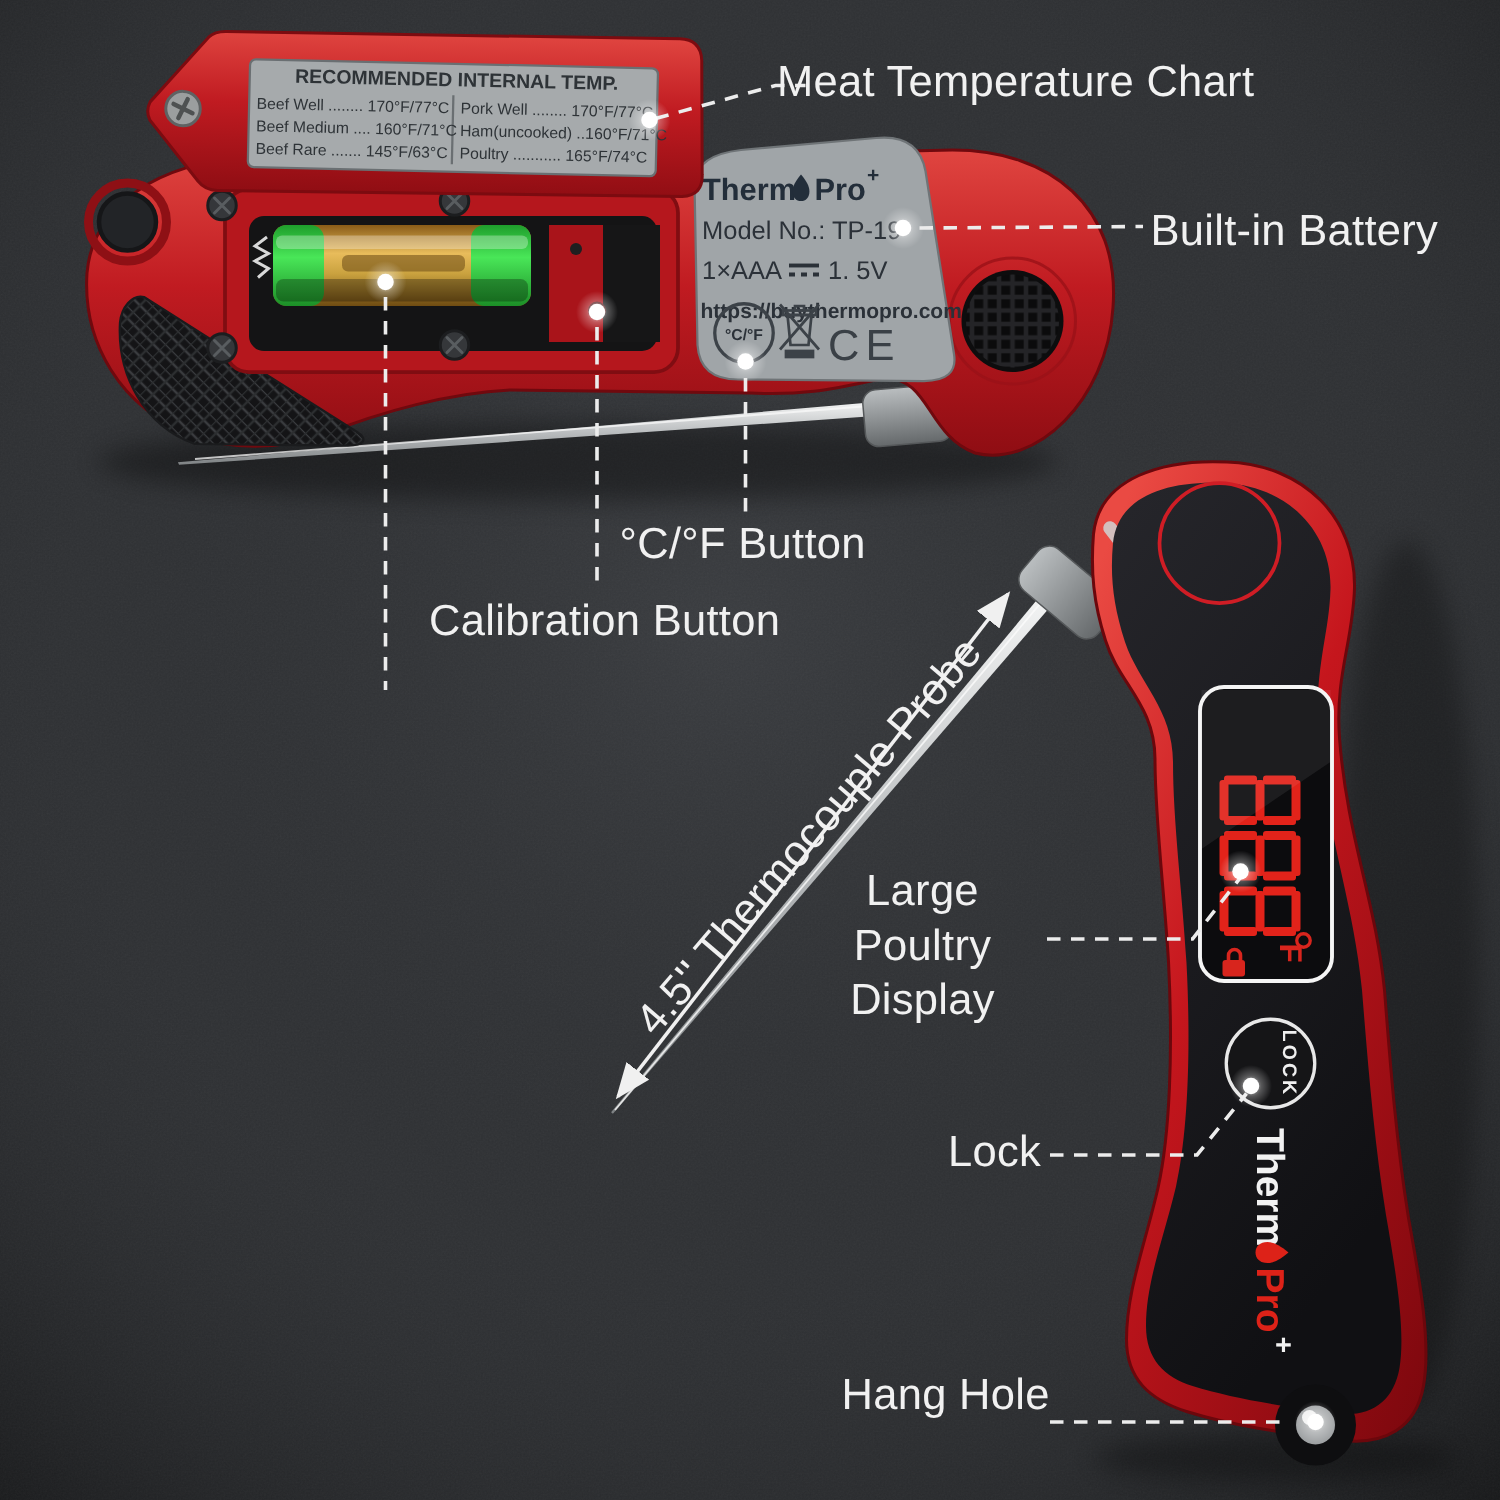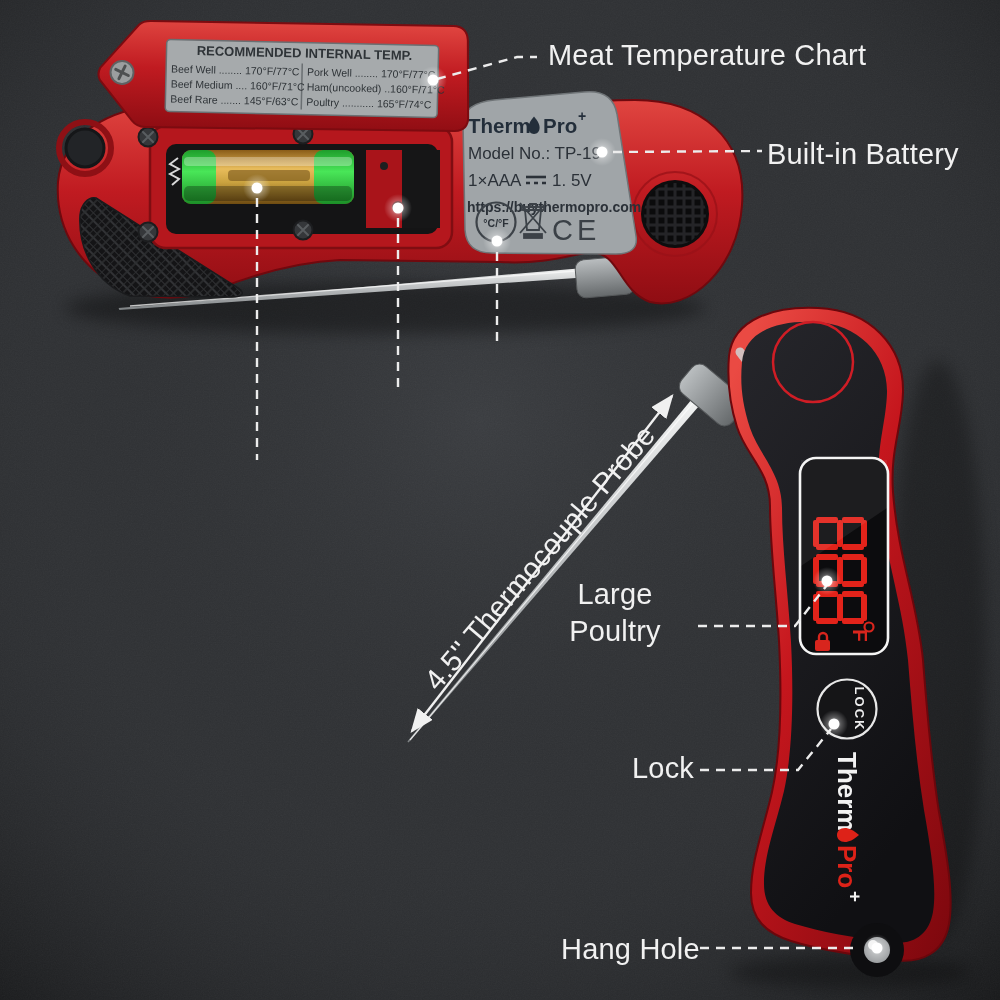--- a/index.html
+++ b/index.html
@@ -347,26 +347,29 @@
             <circle r="5.5" fill="#fff"></circle>
           </g>
       <g transform="translate(877,948)">
             <circle r="14" fill="url(#glow)"></circle>
             <circle r="5.5" fill="#fff"></circle>
           </g>
     </g>
   </g>
 </svg>
 
-  <div class="co" style="left:548px; top:37px;text-align:right;">Meat Temperature Chart</div>
+  <div class="co" style="left:518px; top:37px;text-align:right;">Meat Temperature Chart</div>
   <div class="co" style="left:767px; top:136px;">Built-in Battery</div>
+  <div class="co" style="left:413px; top:345px;">°C/°F Button</div>
+  <div class="co" style="left:286px; top:396px;">Calibration Button</div>
   <div class="co" style="left:167px; top:464px;">
   </div>
   <div class="co co-right" style="left:540px; top:576px; width:150px;">
     <div>Large</div>
     <div>Poultry</div>
+    <div>Display</div>
   </div>
   <div class="co" style="left:632px; top:750px;">Lock</div>
-  <div class="co" style="left:561px; top:931px;">Hang Hole</div>
+  <div class="co" style="left:561px; top:912px;">Hang Hole</div>
   <div class="probe-label">4.5'' Thermocouple Probe</div>
 
   <span class="sr">88.8</span>
 </div>
 
 </body></html>

